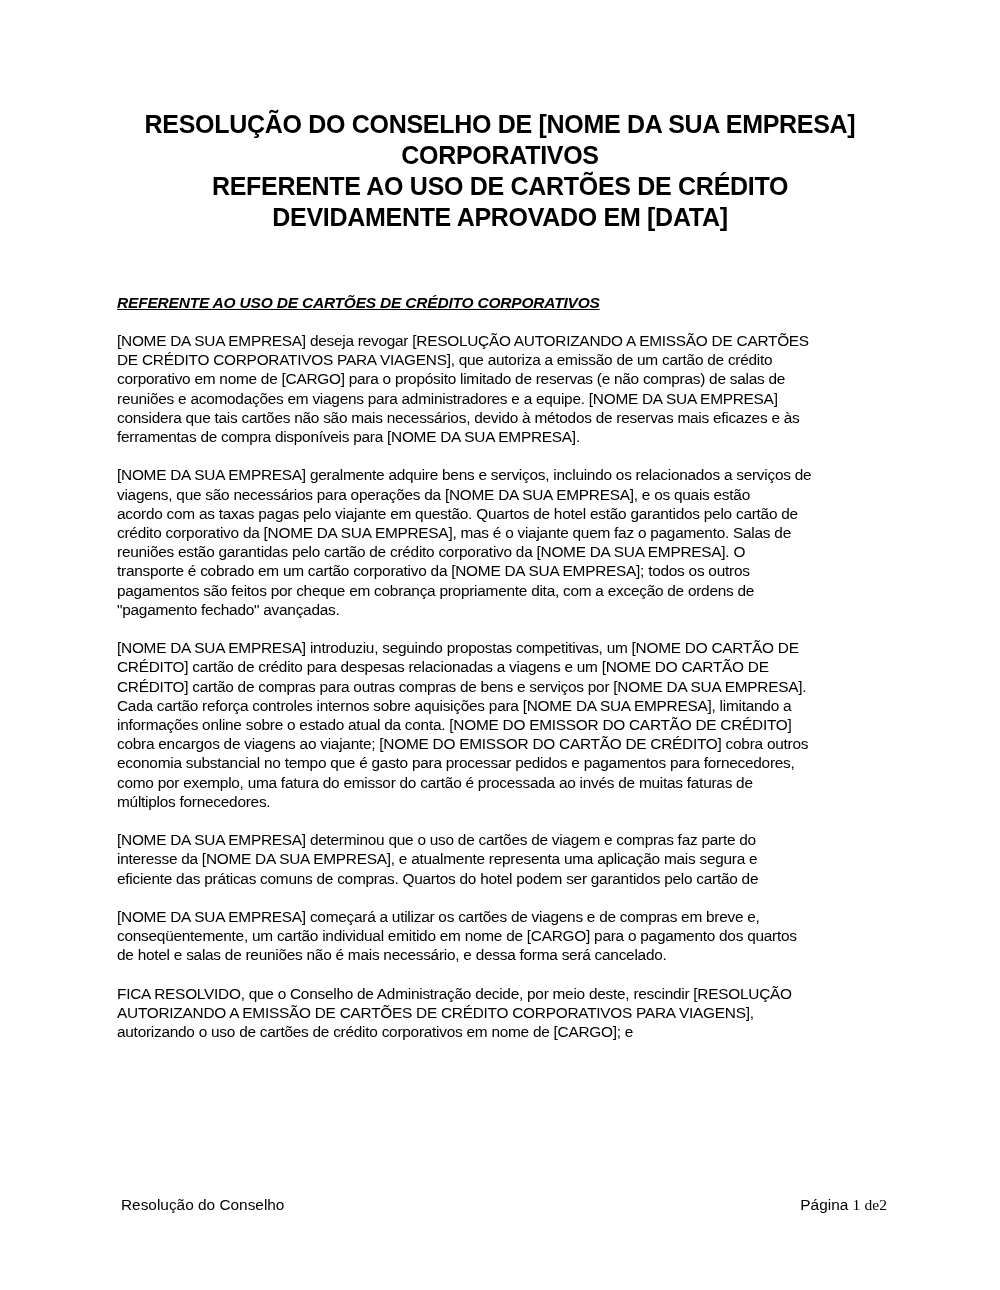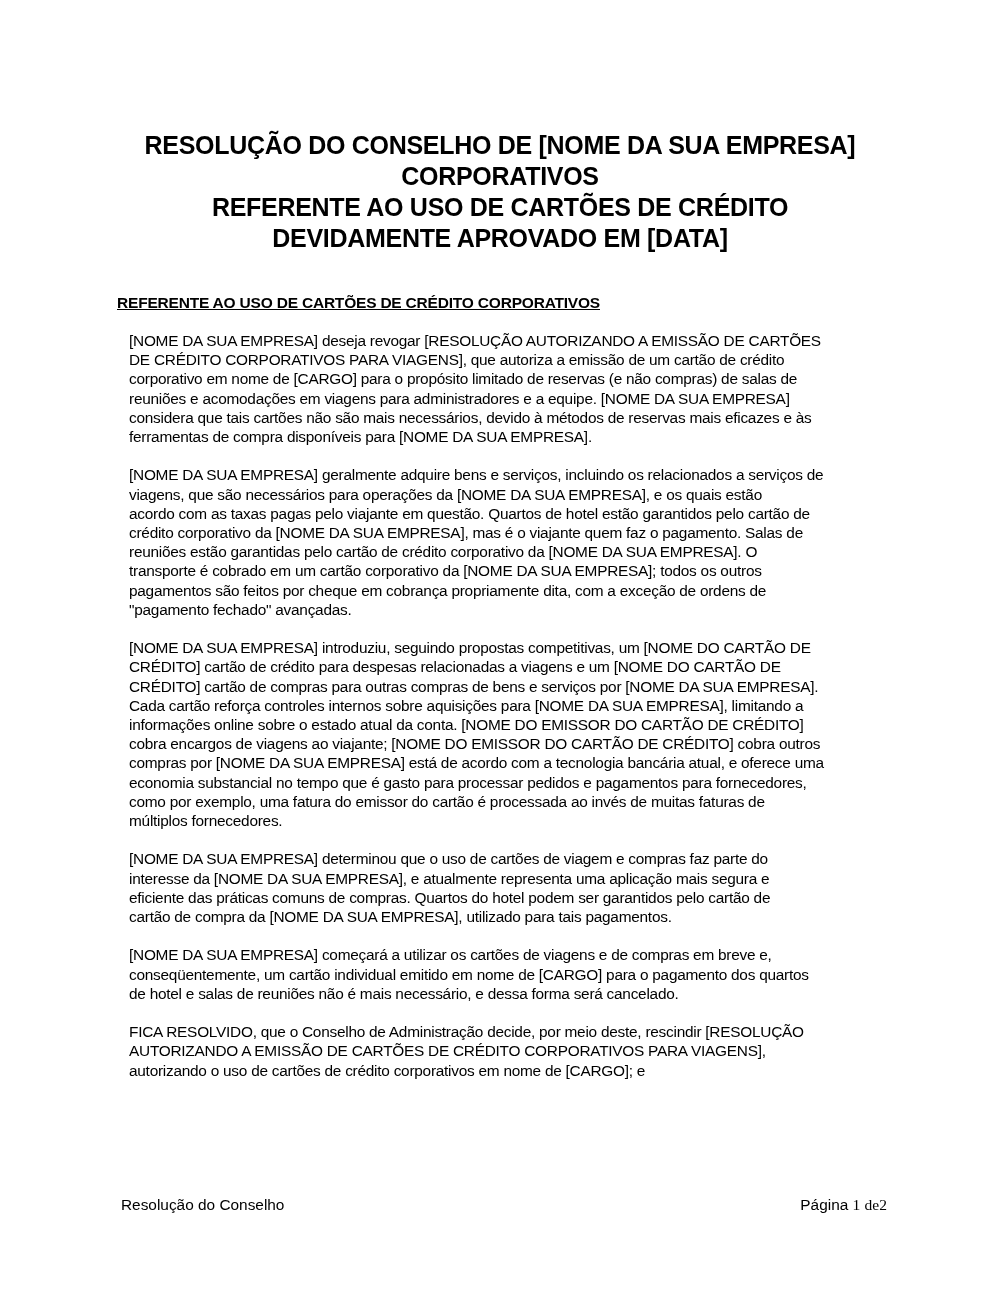--- a/index.html
+++ b/index.html
@@ -16,44 +16,45 @@
       font-family: "Liberation Sans", sans-serif;
     }
     .page {
       position: absolute;
       left: 117px;
       top: 0;
       width: 766px;
     }
     .title-block {
       position: absolute;
-      top: 130px;
+      top: 109px;
       left: 0;
       width: 766px;
       text-align: center;
       font-weight: bold;
       font-size: 25px;
       line-height: 31px;
       letter-spacing: -0.3px;
     }
     .title-line { display: block; }
     .section-heading {
       position: absolute;
       top: 293px;
       left: 0;
       font-weight: bold;
       font-size: 15.5px;
       text-decoration: underline;
       line-height: 20px;
       letter-spacing: -0.2px;
+      font-style: italic;
     }
     .body {
       position: absolute;
       top: 331px;
-      left: 12px;
+      left: 0;
       width: 766px;
       font-size: 15.4px;
       line-height: 19.2px;
       letter-spacing: -0.25px;
     }
     .para {
       margin: 0 0 19.2px 0;
     }
     .line { display: block; white-space: nowrap; }
     .footer {
@@ -107,31 +108,29 @@
       <span class="line">"pagamento fechado" avançadas.</span>
     </p>
 
     <p class="para">
       <span class="line">[NOME DA SUA EMPRESA] introduziu, seguindo propostas competitivas, um [NOME DO CARTÃO DE</span>
       <span class="line">CRÉDITO] cartão de crédito para despesas relacionadas a viagens e um [NOME DO CARTÃO DE</span>
       <span class="line">CRÉDITO] cartão de compras para outras compras de bens e serviços por [NOME DA SUA EMPRESA].</span>
       <span class="line">Cada cartão reforça controles internos sobre aquisições para [NOME DA SUA EMPRESA], limitando a</span>
       <span class="line">informações online sobre o estado atual da conta. [NOME DO EMISSOR DO CARTÃO DE CRÉDITO]</span>
       <span class="line">cobra encargos de viagens ao viajante; [NOME DO EMISSOR DO CARTÃO DE CRÉDITO] cobra outros</span>
-      <span class="line">compras por [NOME DA SUA EMPRESA] está de acordo com a tecnologia bancária atual, e oferece uma</span>
       <span class="line">economia substancial no tempo que é gasto para processar pedidos e pagamentos para fornecedores,</span>
       <span class="line">como por exemplo, uma fatura do emissor do cartão é processada ao invés de muitas faturas de</span>
       <span class="line">múltiplos fornecedores.</span>
     </p>
 
     <p class="para">
       <span class="line">[NOME DA SUA EMPRESA] determinou que o uso de cartões de viagem e compras faz parte do</span>
       <span class="line">interesse da [NOME DA SUA EMPRESA], e atualmente representa uma aplicação mais segura e</span>
       <span class="line">eficiente das práticas comuns de compras. Quartos do hotel podem ser garantidos pelo cartão de</span>
-      <span class="line">cartão de compra da [NOME DA SUA EMPRESA], utilizado para tais pagamentos.</span>
     </p>
 
     <p class="para">
       <span class="line">[NOME DA SUA EMPRESA] começará a utilizar os cartões de viagens e de compras em breve e,</span>
       <span class="line">conseqüentemente, um cartão individual emitido em nome de [CARGO] para o pagamento dos quartos</span>
       <span class="line">de hotel e salas de reuniões não é mais necessário, e dessa forma será cancelado.</span>
     </p>
 
     <p class="para">
       <span class="line">FICA RESOLVIDO, que o Conselho de Administração decide, por meio deste, rescindir [RESOLUÇÃO</span>

